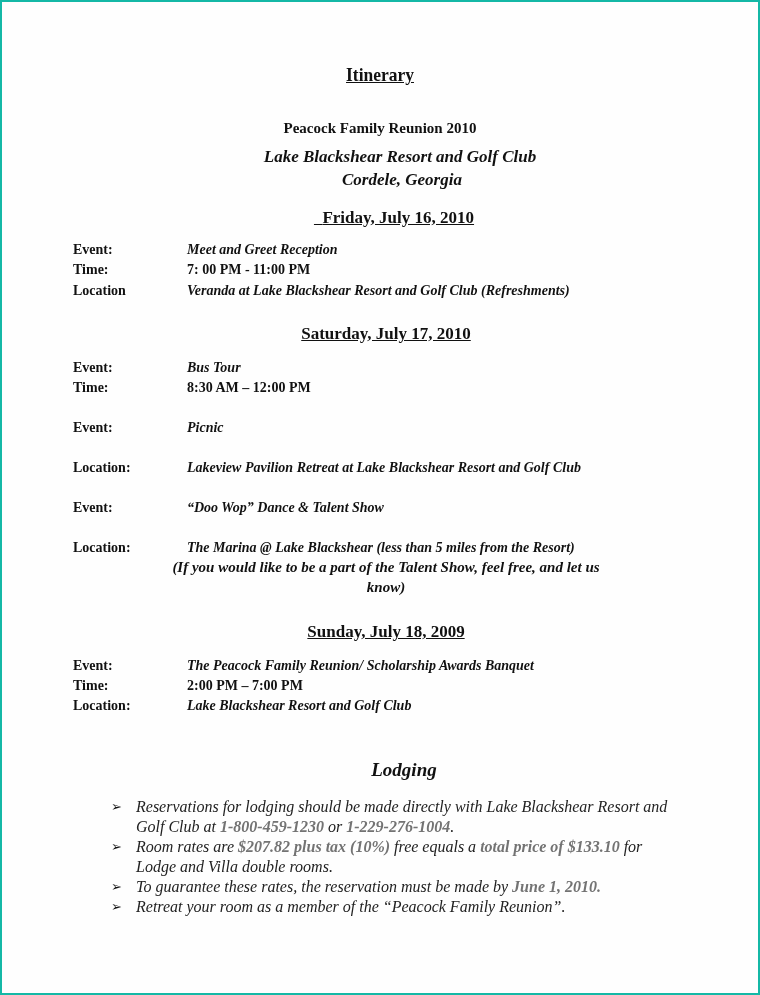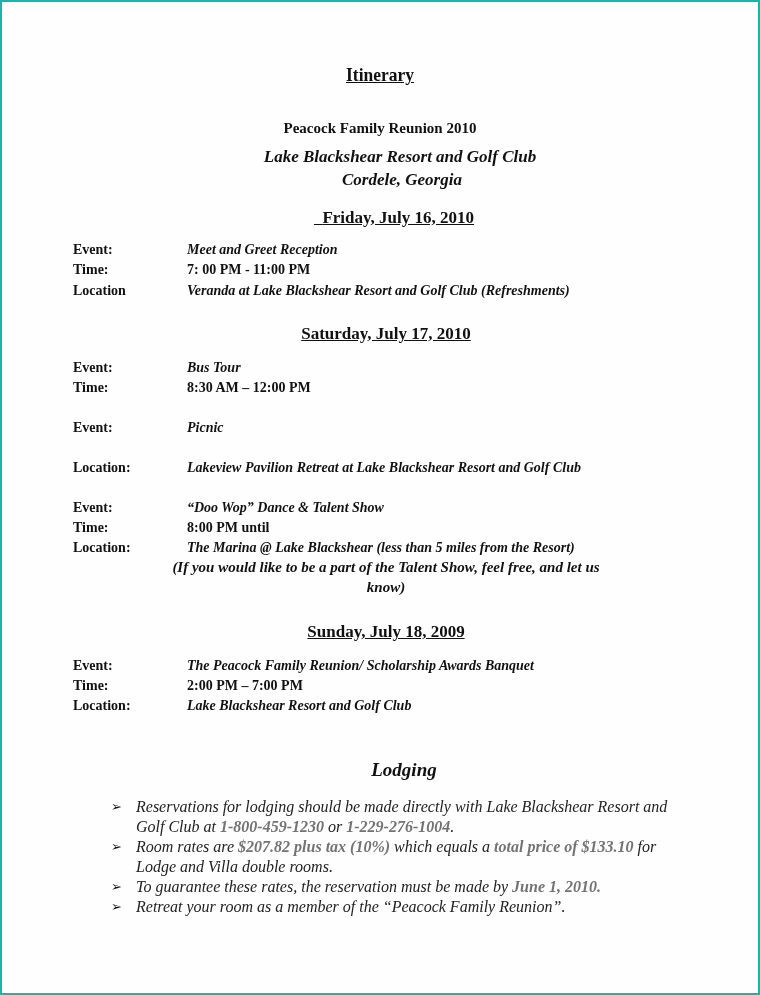--- a/index.html
+++ b/index.html
@@ -77,23 +77,20 @@
   <div class="row" style="top:416px;">
     <span class="lbl">Event:</span><span class="val it">Picnic</span>
   </div>
   <div class="row" style="top:456px;">
     <span class="lbl">Location:</span><span class="val it">Lakeview Pavilion Retreat at Lake Blackshear Resort and Golf Club</span>
   </div>
 
   <div class="row" style="top:496px;">
     <span class="lbl">Event:</span><span class="val it">“Doo Wop” Dance &amp; Talent Show</span>
   </div>
-  <div class="row" style="top:516px;">
-    <span class="lbl">Time:</span><span class="val">8:00 PM until</span>
-  </div>
   <div class="row" style="top:536px;">
     <span class="lbl">Location:</span><span class="val it">The Marina @ Lake Blackshear (less than 5 miles from the Resort)</span>
   </div>
   <div class="abs center note" style="top:556px; left:6px;">(If you would like to be a part of the Talent Show, feel free, and let us</div>
   <div class="abs center note" style="top:576px; left:6px;">know)</div>
 
   <div class="abs center day" style="top:620px; left:6px;">Sunday, July 18, 2009</div>
   <div class="row" style="top:654px;">
     <span class="lbl">Event:</span><span class="val it">The Peacock Family Reunion/ Scholarship Awards Banquet</span>
   </div>
@@ -104,21 +101,21 @@
     <span class="lbl">Location:</span><span class="val it">Lake Blackshear Resort and Golf Club</span>
   </div>
 
   <div class="abs center lodging-h">Lodging</div>
 
   <div class="bullets">
     <p class="bullet">
       <span class="arrow">➢</span><span>Reservations for lodging should be made directly with Lake Blackshear Resort and Golf Club at </span><b>1-800-459-1230</b><span> or </span><b>1-229-276-1004</b><span>.</span>
     </p>
     <p class="bullet">
-      <span class="arrow">➢</span><span>Room rates are </span><b>$207.82 plus tax (10%)</b><span> which equals a </span><b>total price of $133.10</b><span> for Lodge and Villa double rooms.</span>
+      <span class="arrow">➢</span><span>Room rates are </span><b>$207.82 plus tax (10%)</b><span> free equals a </span><b>total price of $133.10</b><span> for Lodge and Villa double rooms.</span>
     </p>
     <p class="bullet">
       <span class="arrow">➢</span><span>To guarantee these rates, the reservation must be made by </span><b>June 1, 2010.</b>
     </p>
     <p class="bullet">
       <span class="arrow">➢</span><span>Retreat your room as a member of the “Peacock Family Reunion”.</span>
     </p>
   </div>
 
 </div>

